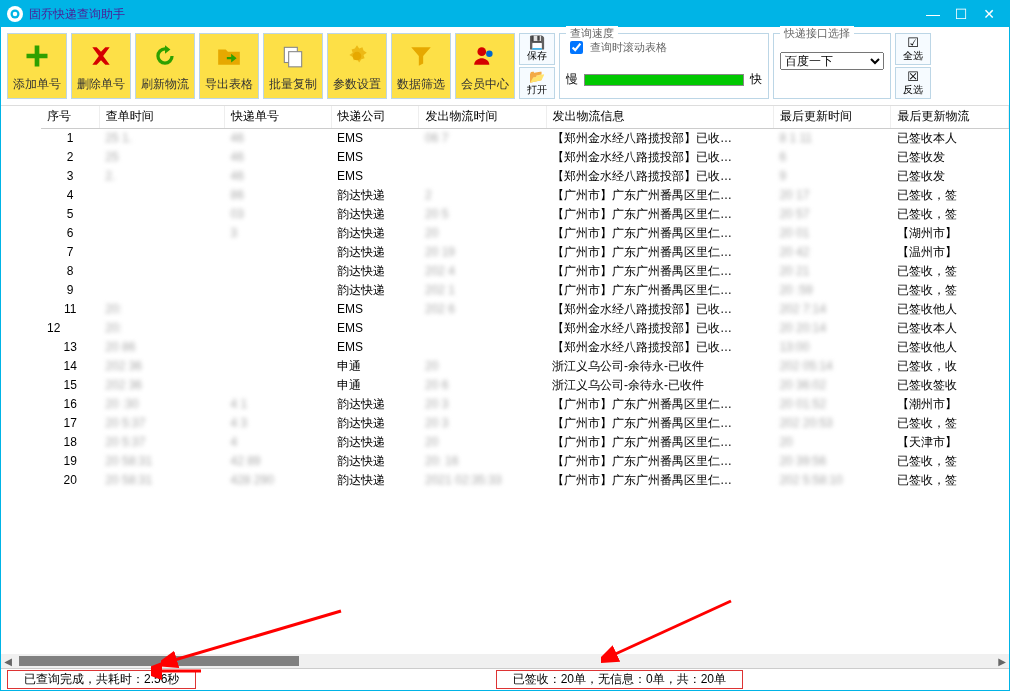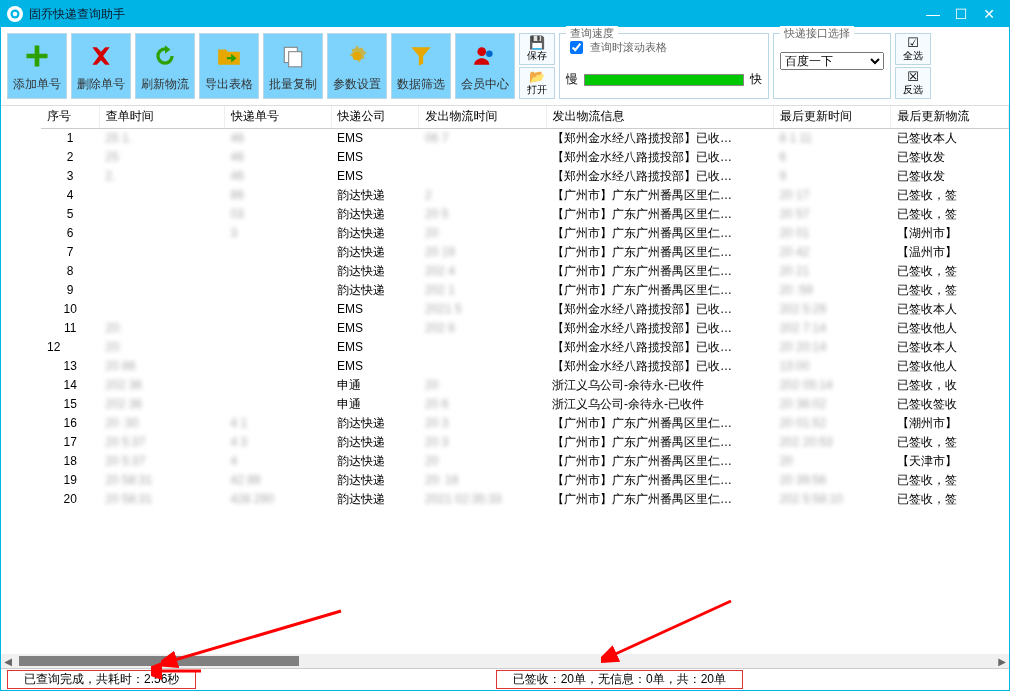--- a/index.html
+++ b/index.html
@@ -1,25 +1,25 @@
 <!DOCTYPE html>
 <html><head>
 <meta charset="utf-8">
 <style>
   * { box-sizing: border-box; }
   html, body { margin: 0; padding: 0; font-family: "Microsoft YaHei", "SimSun", Arial, sans-serif; font-size: 12px; background: #fff; }
   .window { width: 1010px; height: 691px; background: #fff; border: 1px solid #00b4e6; display: flex; flex-direction: column; overflow: hidden; position: relative; }
   .titlebar { height: 26px; background: #00b4e6; display: flex; align-items: center; padding: 0 6px; color: #fff; }
   .titlebar .appicon { width: 16px; height: 16px; background: #fff; border-radius: 50%; margin-right: 6px; display:flex; align-items:center; justify-content:center; }
   .titlebar .appicon svg { width: 12px; height: 12px; }
-  .titlebar .title { flex: 0 0 auto; color:#0f172a; }
+  .titlebar .title { flex: 0 0 auto; color:#4c1d95; }
   .titlebar .spacer { flex: 1; }
   .winbtn { width: 28px; height: 20px; color: #fff; display:flex; align-items:center; justify-content:center; cursor: pointer; font-size: 14px; }
   .toolbar { display: flex; align-items: stretch; padding: 6px; gap: 4px; border-bottom: 1px solid #ddd; }
-  .tbtn { width: 60px; border: 1px solid #bcd6e6; background: #7dd3fc; display:flex; flex-direction: column; align-items:center; justify-content:center; padding: 4px 2px; cursor:pointer; }
+  .tbtn { width: 60px; border: 1px solid #bcd6e6; background: #fde047; display:flex; flex-direction: column; align-items:center; justify-content:center; padding: 4px 2px; cursor:pointer; }
   .tbtn .ticon { width: 32px; height: 32px; display:flex; align-items:center; justify-content:center; }
   .tbtn .tlabel { margin-top: 4px; font-size: 12px; color: #333; }
   .group-box { border:1px solid #bcd6e6; padding:4px 6px; position: relative; }
   .group-box .legend { position:absolute; top:-8px; left:6px; background:#fff; padding:0 4px; font-size:11px; color:#666; }
   .speed-box { width: 210px; }
   .speed-row { display:flex; align-items:center; gap:6px; margin-top:14px; }
   .slider-track { flex:1; height:12px; background:linear-gradient(to right,#00c800,#00c800); border:1px solid #888; position:relative; }
   .checkbox-row { display:flex; align-items:center; gap:4px; font-size:11px; color:#666; }
   .iface-box { width:118px; }
   .iface-box select { width:100%; margin-top:14px; font-size:12px; }
@@ -283,30 +283,20 @@
               <td class="col-serial" style="text-align:center">9</td>
               <td class="col-time blur"></td>
               <td class="col-trackno blur"></td>
               <td class="col-company">韵达快递</td>
               <td class="col-sendtime blur">202 1</td>
               <td class="col-sendinfo">【广州市】广东广州番禺区里仁…</td>
               <td class="col-lasttime blur">20 :59</td>
               <td class="col-lastinfo">已签收，签</td>
             </tr>
             <tr>
-              <td class="col-serial" style="text-align:center">10</td>
-              <td class="col-time blur"></td>
-              <td class="col-trackno blur"></td>
-              <td class="col-company">EMS</td>
-              <td class="col-sendtime blur">2021 5</td>
-              <td class="col-sendinfo">【郑州金水经八路揽投部】已收…</td>
-              <td class="col-lasttime blur">202 5:29</td>
-              <td class="col-lastinfo">已签收本人</td>
-            </tr>
-            <tr>
               <td class="col-serial" style="text-align:center">11</td>
               <td class="col-time blur">20:</td>
               <td class="col-trackno blur"></td>
               <td class="col-company">EMS</td>
               <td class="col-sendtime blur">202 6</td>
               <td class="col-sendinfo">【郑州金水经八路揽投部】已收…</td>
               <td class="col-lasttime blur">202 7:14</td>
               <td class="col-lastinfo">已签收他人</td>
             </tr>
             <tr>

